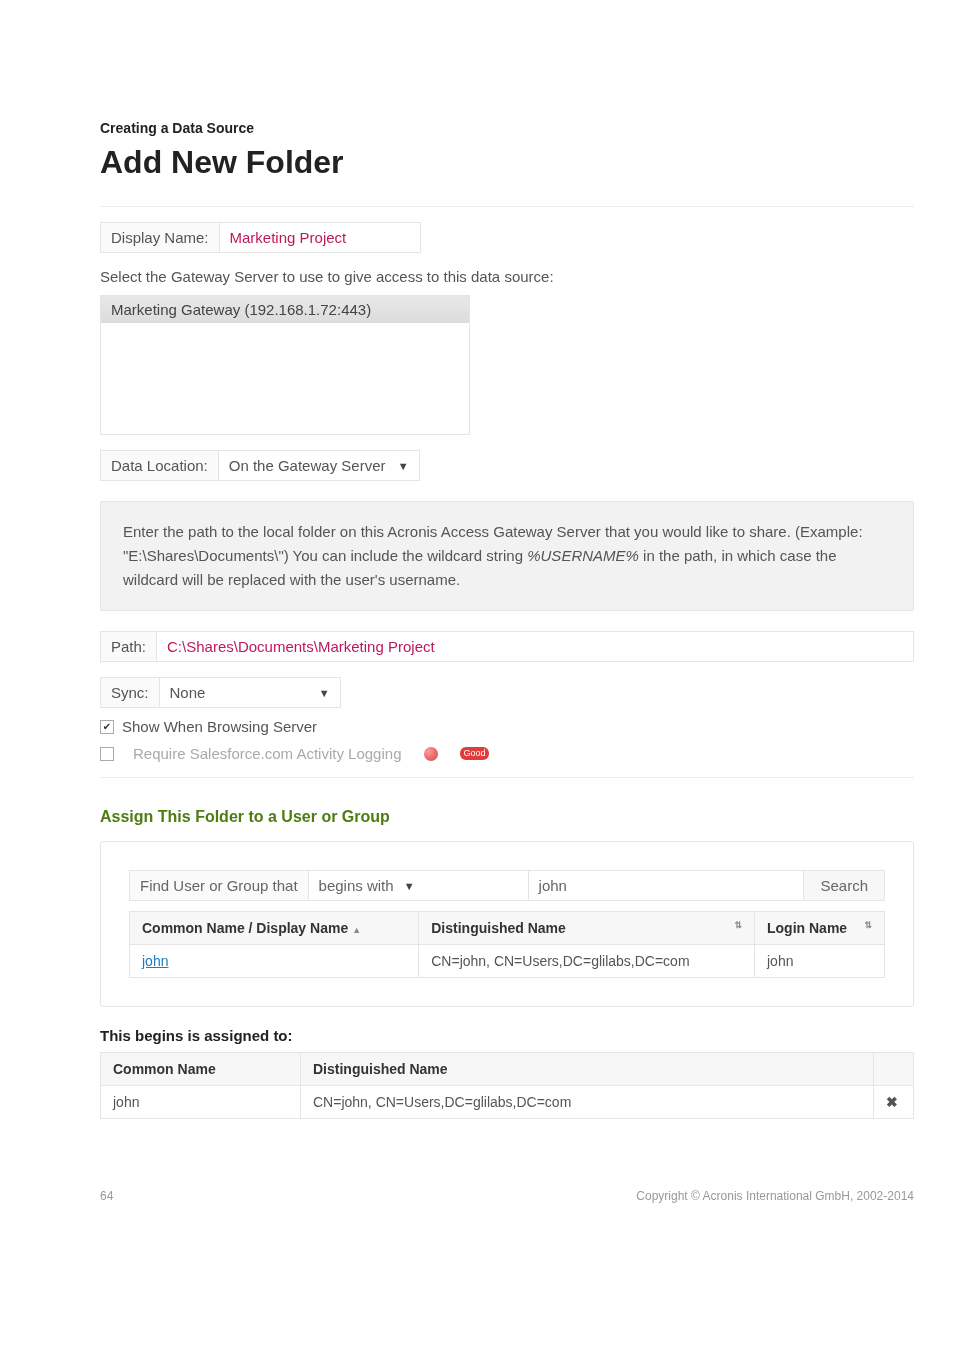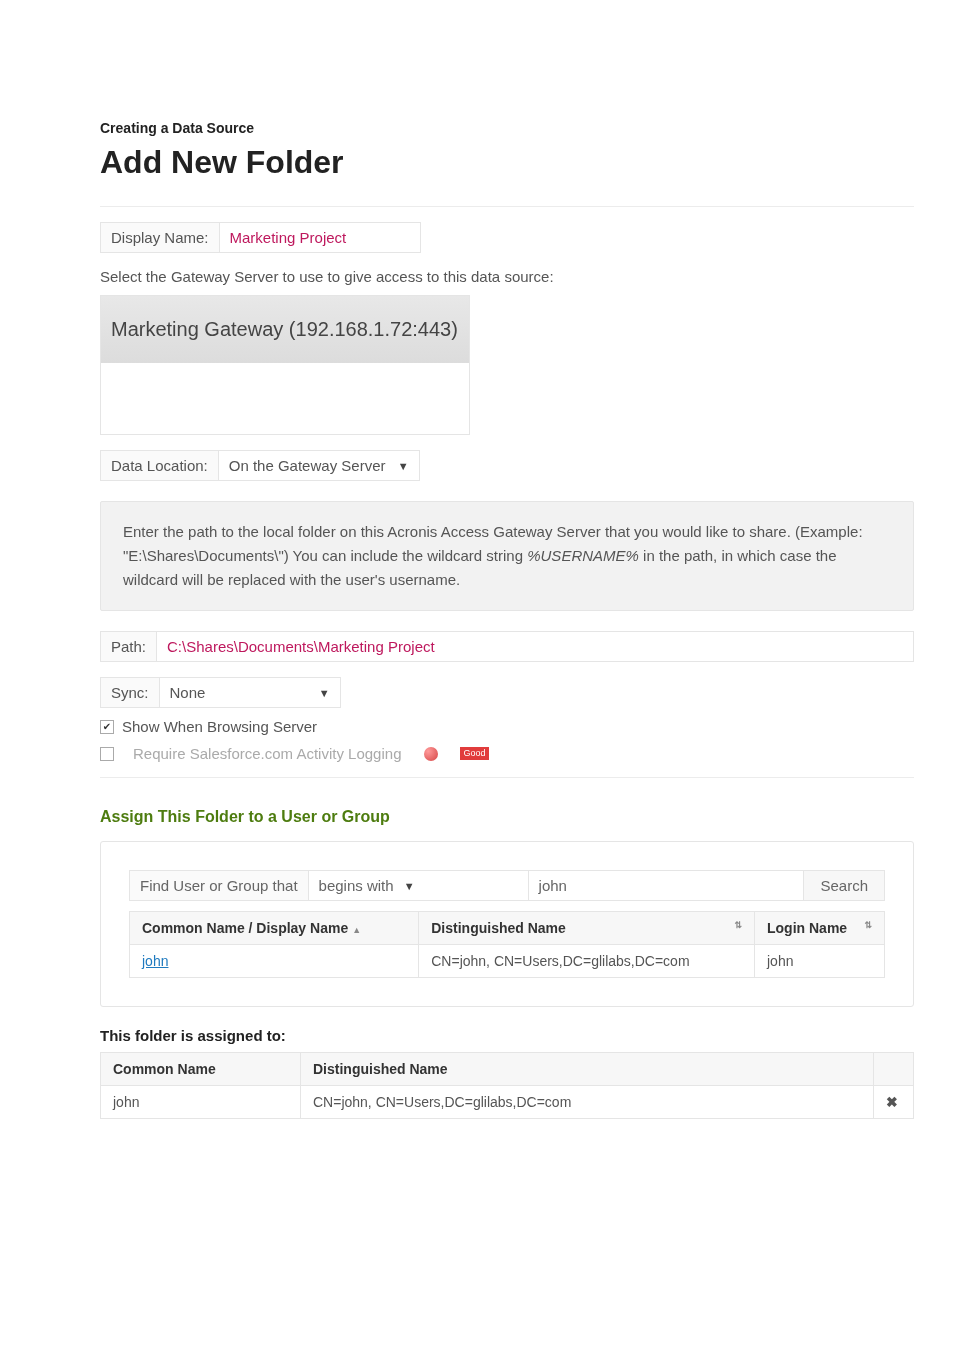--- a/index.html
+++ b/index.html
@@ -62,23 +62,23 @@
     margin: 15px 0 10px 0;
   }
   .listbox {
     border: 1px solid #e5e5e5;
     width: 370px;
     height: 140px;
     margin-bottom: 15px;
   }
   .listbox-item {
     background: linear-gradient(#e8e8e8,#dcdcdc);
-    padding: 22px 10px;
+    padding: 5px 10px;
     color: #444;
-    font-size: 20px;
+    font-size: 15px;
   }
   .select-like {
     display: flex;
     align-items: center;
     border: 1px solid #e5e5e5;
     width: fit-content;
   }
   .select-like .sl-label {
     background: #fafafa;
     padding: 6px 10px;
@@ -141,20 +141,21 @@
     margin-left: 4px;
   }
   .badge-tag {
     display: inline-block;
     padding: 0 3px;
     font-size: 9px;
     color: #fff;
     background: #e13c3c;
     margin-left: 3px;
     line-height: 13px;
+    border-radius: 6px;
   }
   .sub-heading {
     font-weight: 700;
     font-size: 16px;
     color: #4d7c0f;
     margin: 30px 0 15px 0;
   }
   .search-panel {
     border: 1px solid #e5e5e5;
     padding: 28px;
@@ -317,32 +318,36 @@
       <tbody>
         <tr>
           <td><a href="#" class="link">john</a></td>
           <td>CN=john, CN=Users,DC=glilabs,DC=com</td>
           <td>john</td>
         </tr>
       </tbody>
     </table>
   </div>
 
-  <div class="assigned-heading">This folder is assigned to:</div>
+  <div class="assigned-heading">This begins is assigned to:</div>
   <table class="grid">
     <thead>
       <tr>
         <th style="width:200px;">Common Name</th>
         <th>Distinguished Name</th>
         <th style="width:40px;"></th>
       </tr>
     </thead>
     <tbody>
       <tr>
         <td>john</td>
         <td>CN=john, CN=Users,DC=glilabs,DC=com</td>
         <td class="close-x">✖</td>
       </tr>
     </tbody>
   </table>
 
+  <div class="footer">
+    <span class="pagenum">64</span>
+    <span>Copyright © Acronis International GmbH, 2002-2014</span>
+  </div>
 
 </div>
 
 </body></html>

